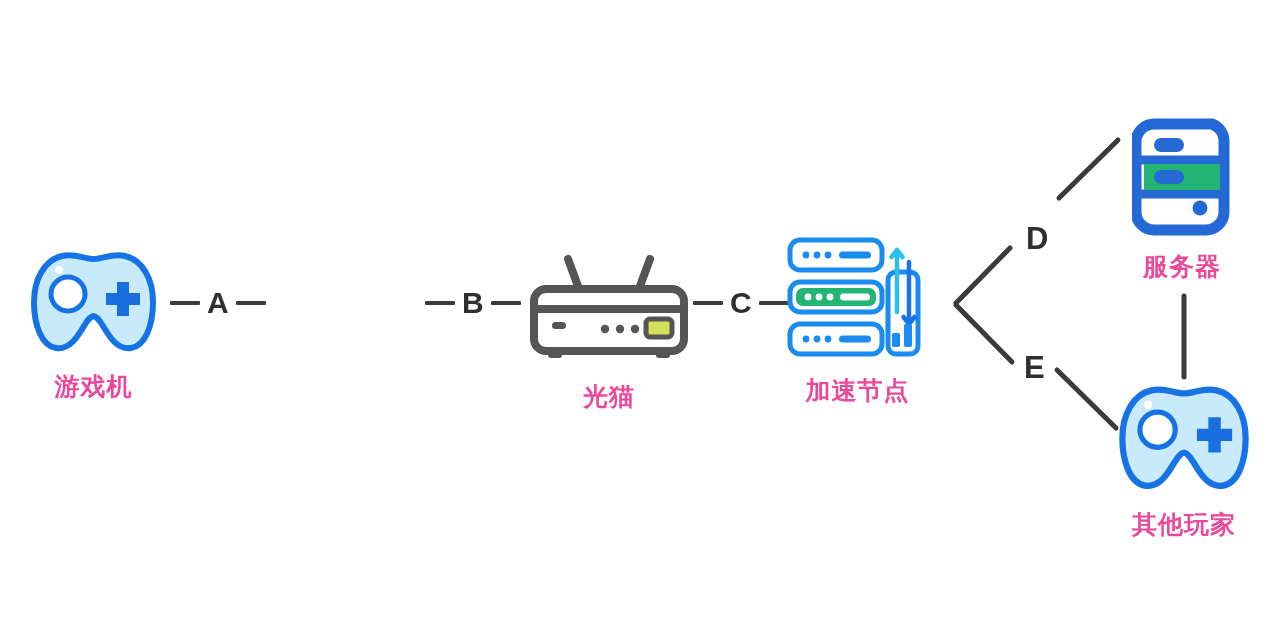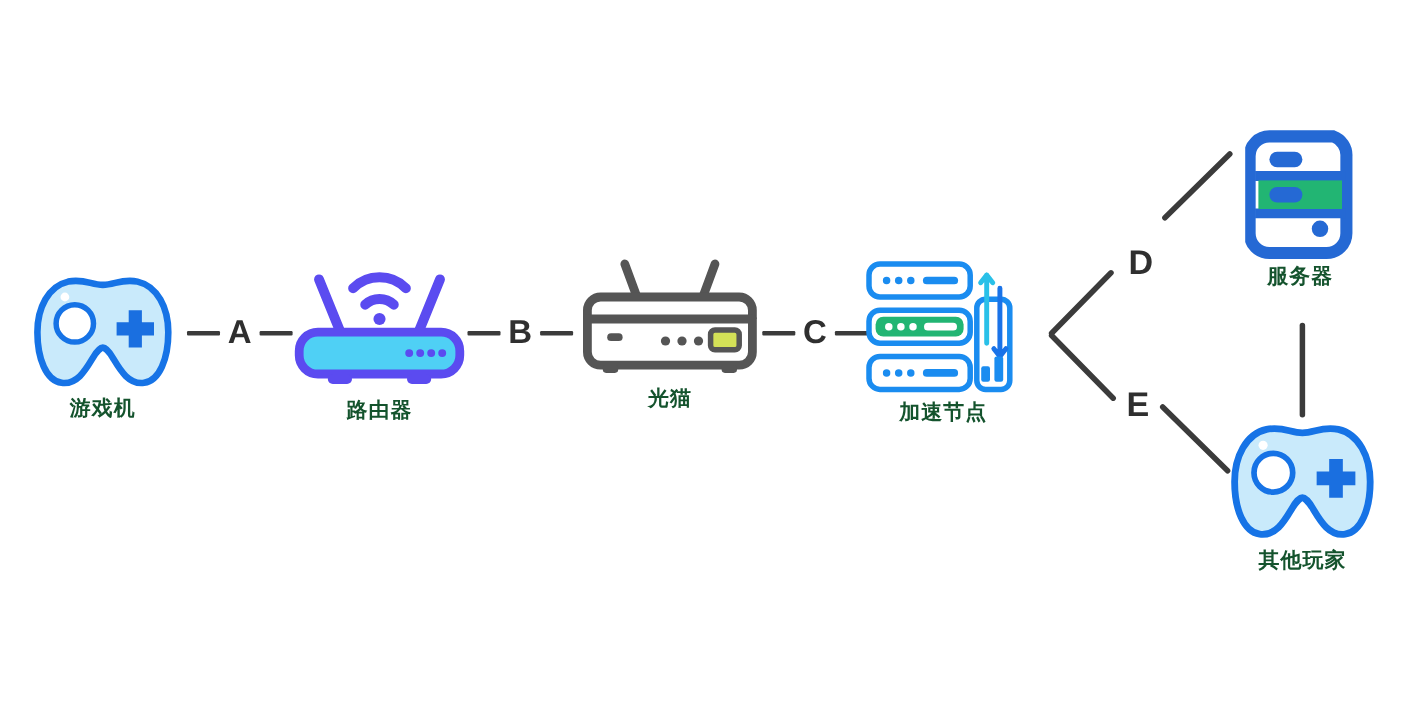--- a/index.html
+++ b/index.html
@@ -21,24 +21,24 @@
     position: absolute;
     display: flex;
     flex-direction: column;
     align-items: center;
   }
   .node-icon {
     display: block;
     line-height: 0;
   }
   .node-label {
-    margin-top: 0;
-    font-size: 19px;
+    margin-top: 12px;
+    font-size: 25px;
     font-weight: bold;
-    color: #14532d;
+    color: #ec4899;
     letter-spacing: 1px;
     white-space: nowrap;
     font-family: "Liberation Sans", "DejaVu Sans", sans-serif;
   }
   .link {
     position: absolute;
     display: flex;
     align-items: center;
     justify-content: center;
     gap: 7px;
@@ -105,51 +105,28 @@
     </span>
     <span class="node-label">游戏机</span>
   </div>
 
   <div class="link" style="left:170px; top:288px;">
     <span class="link-seg s-left"></span>
     <span class="link-label">A</span>
     <span class="link-seg s-right"></span>
   </div>
 
-  <div class="node" style="left:264px; top:232px;">
-    <span class="node-icon">
-      <svg width="162" height="128" viewBox="0 0 162 128">
-
-        <path d="M57 30 A34 34 0 0 1 105 30" fill="none" stroke="#5b4bf0" stroke-width="9" stroke-linecap="round"></path>
-        <path d="M68 45 A19 19 0 0 1 94 45" fill="none" stroke="#5b4bf0" stroke-width="9" stroke-linecap="round"></path>
-        <circle cx="81" cy="58" r="5.5" fill="#5b4bf0"></circle>
-
-        <path d="M26 22 L48 76" stroke="#5b4bf0" stroke-width="9" stroke-linecap="round"></path>
-        <path d="M136 22 L114 76" stroke="#5b4bf0" stroke-width="9" stroke-linecap="round"></path>
-
-        <rect x="8" y="70" width="146" height="38" rx="17" fill="#4fd0f5" stroke="#5b4bf0" stroke-width="8"></rect>
-        <circle cx="118" cy="89" r="3.6" fill="#5b4bf0"></circle>
-        <circle cx="128" cy="89" r="3.6" fill="#5b4bf0"></circle>
-        <circle cx="138" cy="89" r="3.6" fill="#5b4bf0"></circle>
-        <circle cx="108" cy="89" r="3.6" fill="#5b4bf0"></circle>
-
-        <rect x="34" y="108" width="22" height="9" rx="4.5" fill="#5b4bf0"></rect>
-        <rect x="106" y="108" width="22" height="9" rx="4.5" fill="#5b4bf0"></rect>
-      </svg>
-    </span>
-    <span class="node-label">路由器</span>
-  </div>
 
   <div class="link" style="left:425px; top:288px;">
     <span class="link-seg s-left"></span>
     <span class="link-label">B</span>
     <span class="link-seg s-right"></span>
   </div>
 
-  <div class="node" style="left:520px; top:232px;">
+  <div class="node" style="left:520px; top:251px;">
     <span class="node-icon">
       <svg width="178" height="117" viewBox="0 0 178 117">
 
         <path d="M48 8 L62 46" stroke="#555555" stroke-width="8" stroke-linecap="round"></path>
         <path d="M130 8 L116 46" stroke="#555555" stroke-width="8" stroke-linecap="round"></path>
 
         <path d="M14 58 v-8 a12 12 0 0 1 12 -12 h126 a12 12 0 0 1 12 12 v8" fill="#ffffff" stroke="#555555" stroke-width="8" stroke-linejoin="round"></path>
 
         <path d="M14 58 h150 v30 a12 12 0 0 1 -12 12 h-126 a12 12 0 0 1 -12 -12 z" fill="#ffffff" stroke="#555555" stroke-width="8" stroke-linejoin="round"></path>
 

